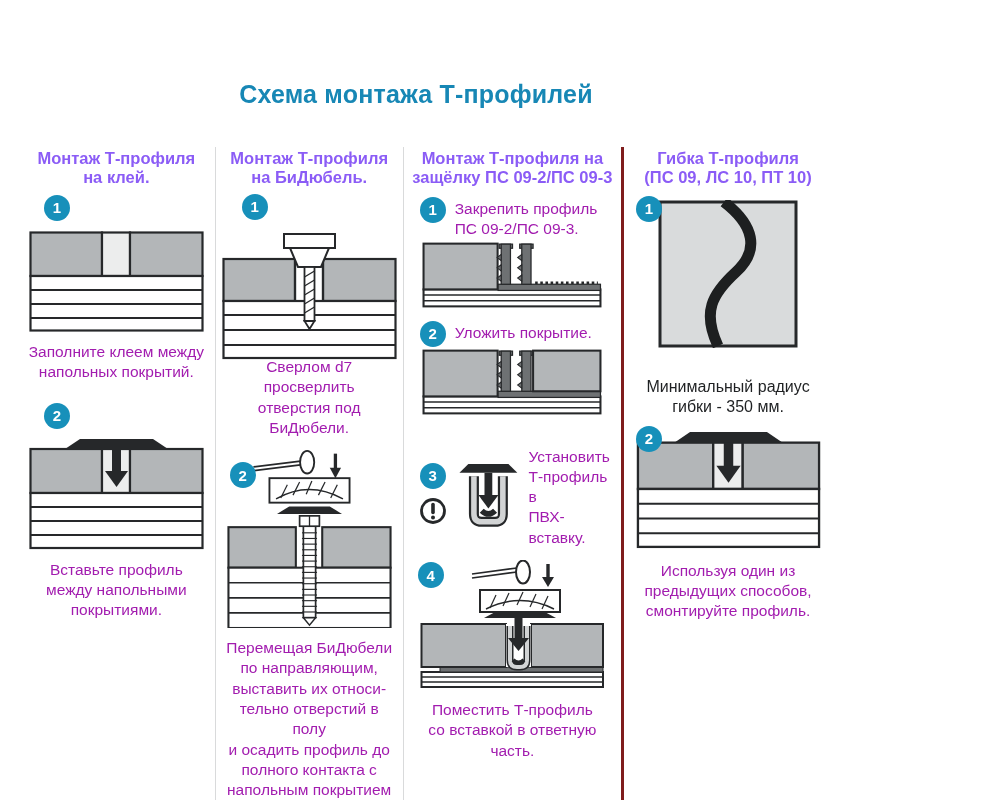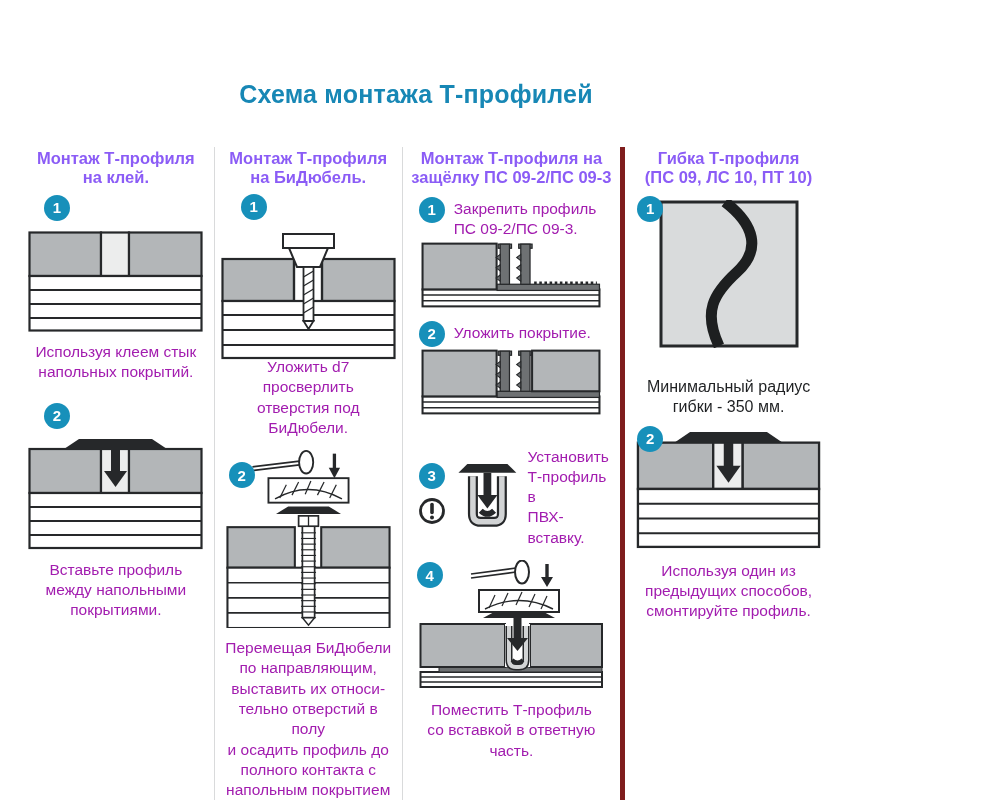--- a/index.html
+++ b/index.html
@@ -10,21 +10,21 @@
   }
   .page{width:832px;height:800px;position:relative;}
   .title{
     text-align:center;margin:0;padding-top:80px;
     font-size:25px;font-weight:700;color:#1787b5;letter-spacing:.2px;
   }
   .cols{display:flex;margin-top:38px;min-height:600px;}
   .col{box-sizing:border-box;text-align:center;padding:0 6px;}
   .col1{width:276px;padding-left:24px;border-right:1px solid #d9dadb;}
   .col2{width:224px;border-right:1px solid #d9dadb;}
-  .col3{width:227px;border-right:5px solid #7f1d1d;}
+  .col3{width:227px;border-right:3px solid #7f1d1d;}
   .col4{width:272px;text-align:center;}
   h2.colhead{
     margin:2px 0 0;font-size:16.5px;line-height:1.18;font-weight:700;
     color:#8b5cf6;white-space:pre-line;
   }
   .numrow{text-align:left;padding-left:20px;margin-top:7px;}
   .num{
     width:26px;height:26px;border-radius:50%;background:#1790ba;color:#fff;
     font-weight:700;font-size:15px;display:inline-flex;align-items:center;
     justify-content:center;line-height:1;flex:none;
@@ -75,21 +75,21 @@
       <svg class="diag m10" width="175" height="101" viewBox="0 0 175 101">
         <rect x="1.5" y="1.5" width="71.5" height="43.5" fill="#b3b6b8" stroke="#26282a" stroke-width="2.2"></rect>
         <rect x="73" y="1.5" width="28" height="43.5" fill="#eceded" stroke="#26282a" stroke-width="2.2"></rect>
         <rect x="101" y="1.5" width="72.5" height="43.5" fill="#b3b6b8" stroke="#26282a" stroke-width="2.2"></rect>
         <rect x="1.5" y="45" width="172" height="54.5" fill="#ffffff" stroke="#26282a" stroke-width="2.2"></rect>
         <line x1="1.5" y1="59" x2="173.5" y2="59" stroke="#26282a" stroke-width="1.8"></line>
         <line x1="1.5" y1="73" x2="173.5" y2="73" stroke="#26282a" stroke-width="1.8"></line>
         <line x1="1.5" y1="87" x2="173.5" y2="87" stroke="#26282a" stroke-width="1.8"></line>
       </svg>
 
-      <p class="cap">Используя клеем стык
+      <p class="cap">Заполните клеем между
 напольных покрытий.</p>
 
       <div class="numrow m20">
         <span class="num">2</span>
       </div>
 
       <svg class="diag m8" width="175" height="113" viewBox="0 -12 175 113">
         <rect x="1.5" y="0" width="71.5" height="44" fill="#b3b6b8" stroke="#26282a" stroke-width="2.2"></rect>
         <rect x="73" y="0" width="28" height="44" fill="#eceded" stroke="#26282a" stroke-width="2.2"></rect>
         <rect x="101" y="0" width="72.5" height="44" fill="#b3b6b8" stroke="#26282a" stroke-width="2.2"></rect>
@@ -129,21 +129,21 @@
         <polygon points="68,-11 107,-11 99,8 76,8" fill="#ffffff" stroke="#26282a" stroke-width="2"></polygon>
         <rect x="82.5" y="8" width="10" height="54" fill="#ffffff" stroke="#26282a" stroke-width="1.8"></rect>
         <line x1="82.5" y1="18" x2="92.5" y2="12" stroke="#26282a" stroke-width="1.4"></line>
         <line x1="82.5" y1="27" x2="92.5" y2="21" stroke="#26282a" stroke-width="1.4"></line>
         <line x1="82.5" y1="36" x2="92.5" y2="30" stroke="#26282a" stroke-width="1.4"></line>
         <line x1="82.5" y1="45" x2="92.5" y2="39" stroke="#26282a" stroke-width="1.4"></line>
         <line x1="82.5" y1="54" x2="92.5" y2="48" stroke="#26282a" stroke-width="1.4"></line>
         <polygon points="82.5,62 92.5,62 87.5,70" fill="#ffffff" stroke="#26282a" stroke-width="1.8"></polygon>
       </svg>
 
-      <p class="cap">Уложить d7 просверлить
+      <p class="cap">Сверлом d7 просверлить
 отверстия под БиДюбели.</p>
 
       <div class="relwrap">
         <span class="num">2</span>
         <svg class="diag" width="165" height="180" viewBox="0 -84 175 191">
           <rect x="1.5" y="0" width="71.5" height="43" fill="#b3b6b8" stroke="#26282a" stroke-width="2.2"></rect>
           <rect x="101" y="0" width="72.5" height="43" fill="#b3b6b8" stroke="#26282a" stroke-width="2.2"></rect>
           <rect x="1.5" y="43" width="172" height="64" fill="#ffffff" stroke="#26282a" stroke-width="2.2"></rect>
           <line x1="1.5" y1="59" x2="173.5" y2="59" stroke="#26282a" stroke-width="1.8"></line>
           <line x1="1.5" y1="75" x2="173.5" y2="75" stroke="#26282a" stroke-width="1.8"></line>

